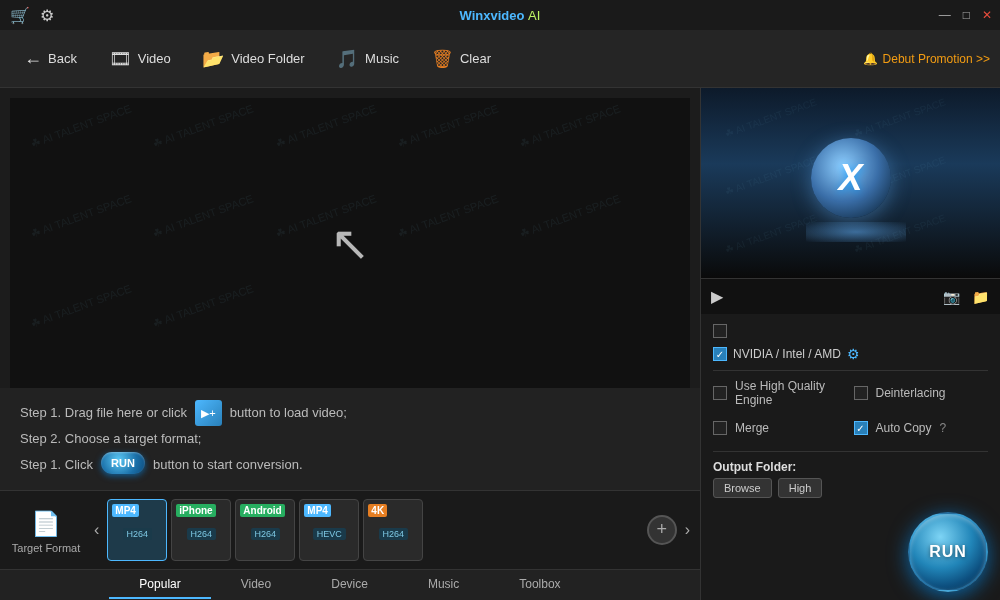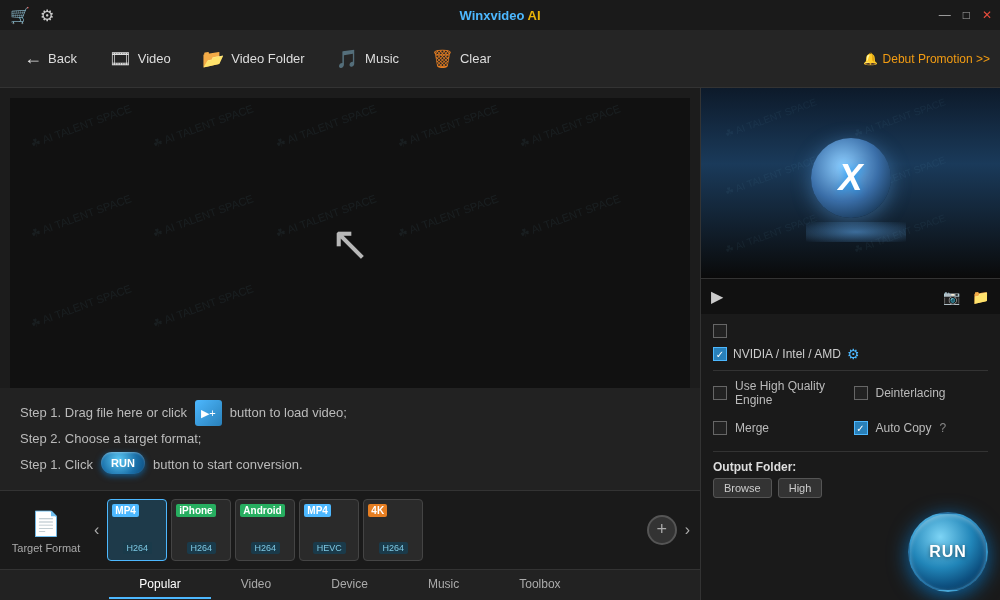--- a/index.html
+++ b/index.html
@@ -248,21 +248,21 @@
       border-radius: 2px;
     }
     .format-badge.green { background: #27ae60; }
     .format-badge.orange { background: #e67e22; }
     .format-sub-label {
       font-size: 9px;
       color: #7ec8e3;
       background: #1a3a4a;
       padding: 1px 4px;
       border-radius: 2px;
-      margin-bottom: 2px;
+      margin-bottom: 16px;
     }
     .add-btn {
       width: 30px;
       height: 30px;
       border-radius: 50%;
       background: #333;
       border: 2px solid #555;
       color: #aaa;
       font-size: 18px;
       display: flex;
@@ -500,21 +500,21 @@
   </style>
 </head>
 <body>
 
 <div class="title-bar">
   <div class="cart-icon-area">
     <span>🛒</span>
     <span>⚙</span>
   </div>
   <div class="title-bar-title">
-    <span>Winxvideo </span><span style="color:#eab308;font-weight:bold">AI</span>
+    <span>Winxvideo </span><span style="color:#bef264;font-weight:normal">AI</span>
   </div>
   <div class="window-controls">
     <span class="window-btn">—</span>
     <span class="window-btn">□</span>
     <span class="window-btn close">✕</span>
   </div>
 </div>
 
 <div class="toolbar">
   <button class="toolbar-btn">

